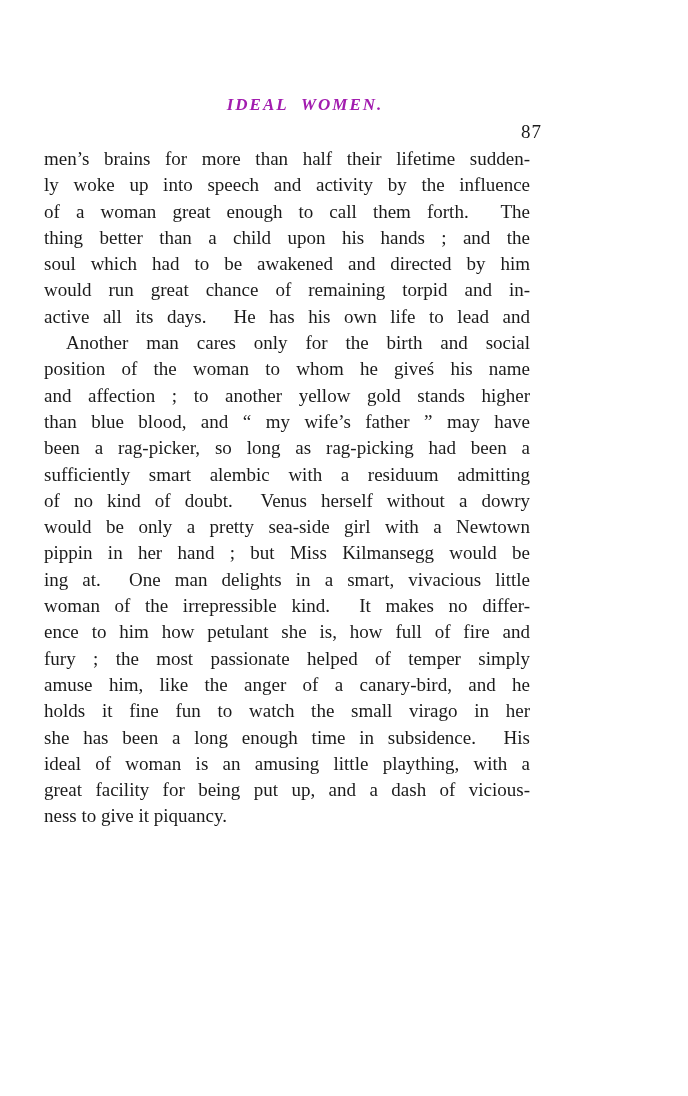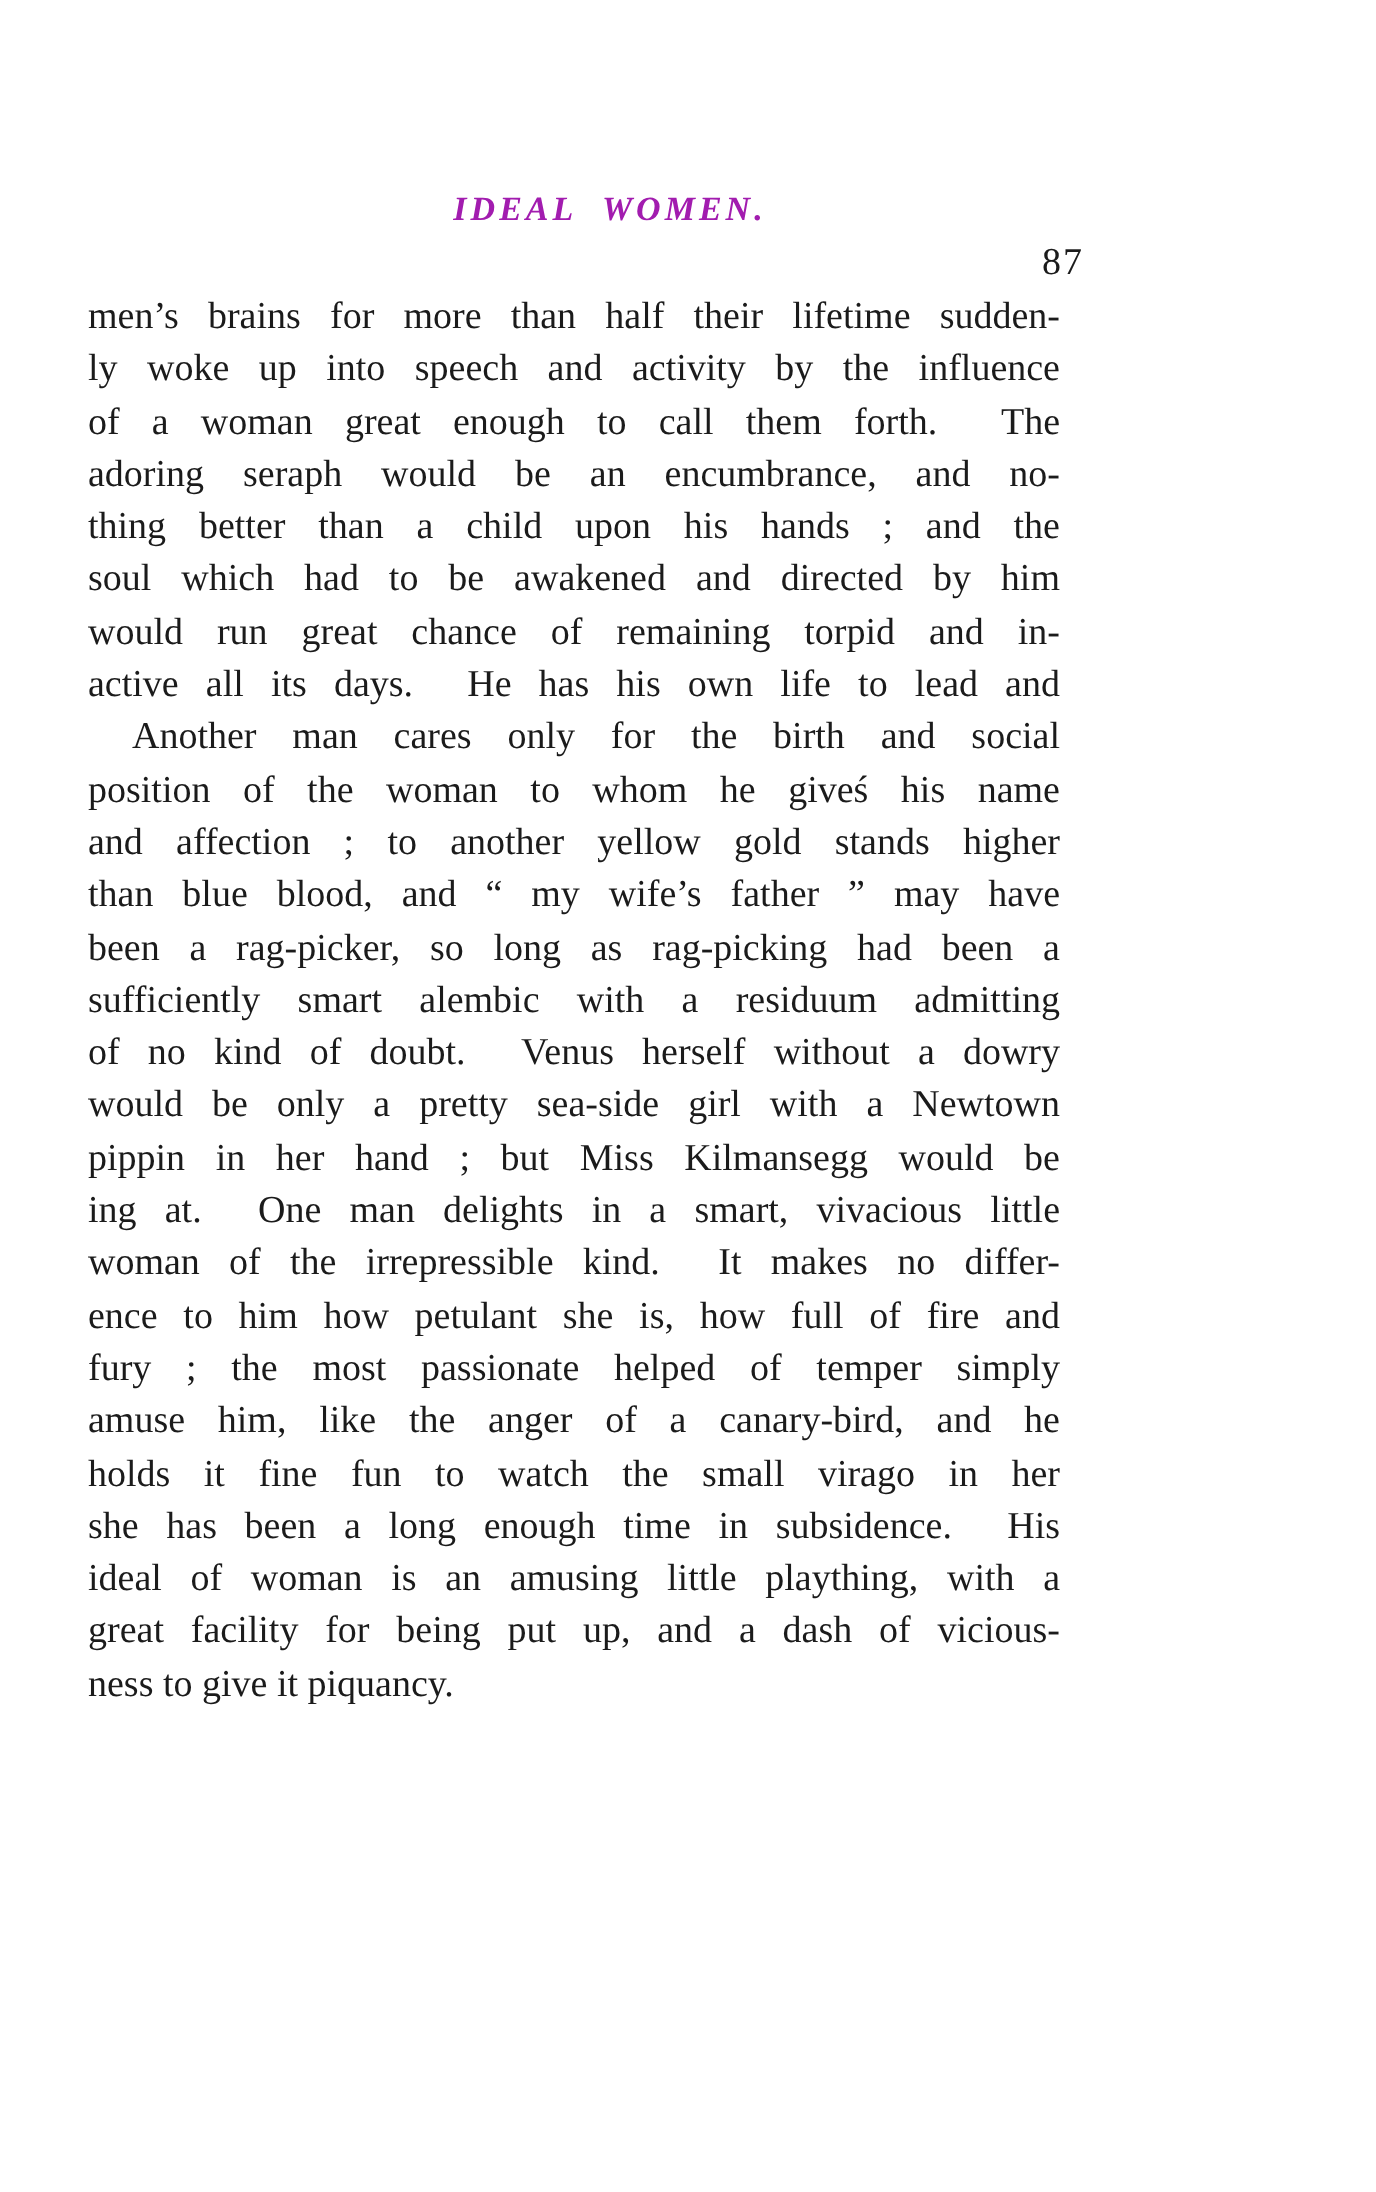--- a/index.html
+++ b/index.html
@@ -70,21 +70,20 @@
 <div class="page">
   <header class="running-head">
     <span class="running-title">IDEAL WOMEN.</span>
     <span class="page-num">87</span>
   </header>
 
   <main class="text-block">
       <div class="line">men’s brains for more than half their lifetime sudden-</div>
       <div class="line">ly woke up into speech and activity by the influence</div>
       <div class="line">of a woman great enough to call them forth.&nbsp; The</div>
-      <div class="line">adoring seraph would be an encumbrance, and no-</div>
       <div class="line">thing better than a child upon his hands ; and the</div>
       <div class="line">soul which had to be awakened and directed by him</div>
       <div class="line">would run great chance of remaining torpid and in-</div>
       <div class="line">active all its days.&nbsp; He has his own life to lead and</div>
       <div class="line indent">Another man cares only for the birth and social</div>
       <div class="line">position of the woman to whom he giveś his name</div>
       <div class="line">and affection ; to another yellow gold stands higher</div>
       <div class="line">than blue blood, and “ my wife’s father ” may have</div>
       <div class="line">been a rag-picker, so long as rag-picking had been a</div>
       <div class="line">sufficiently smart alembic with a residuum admitting</div>

